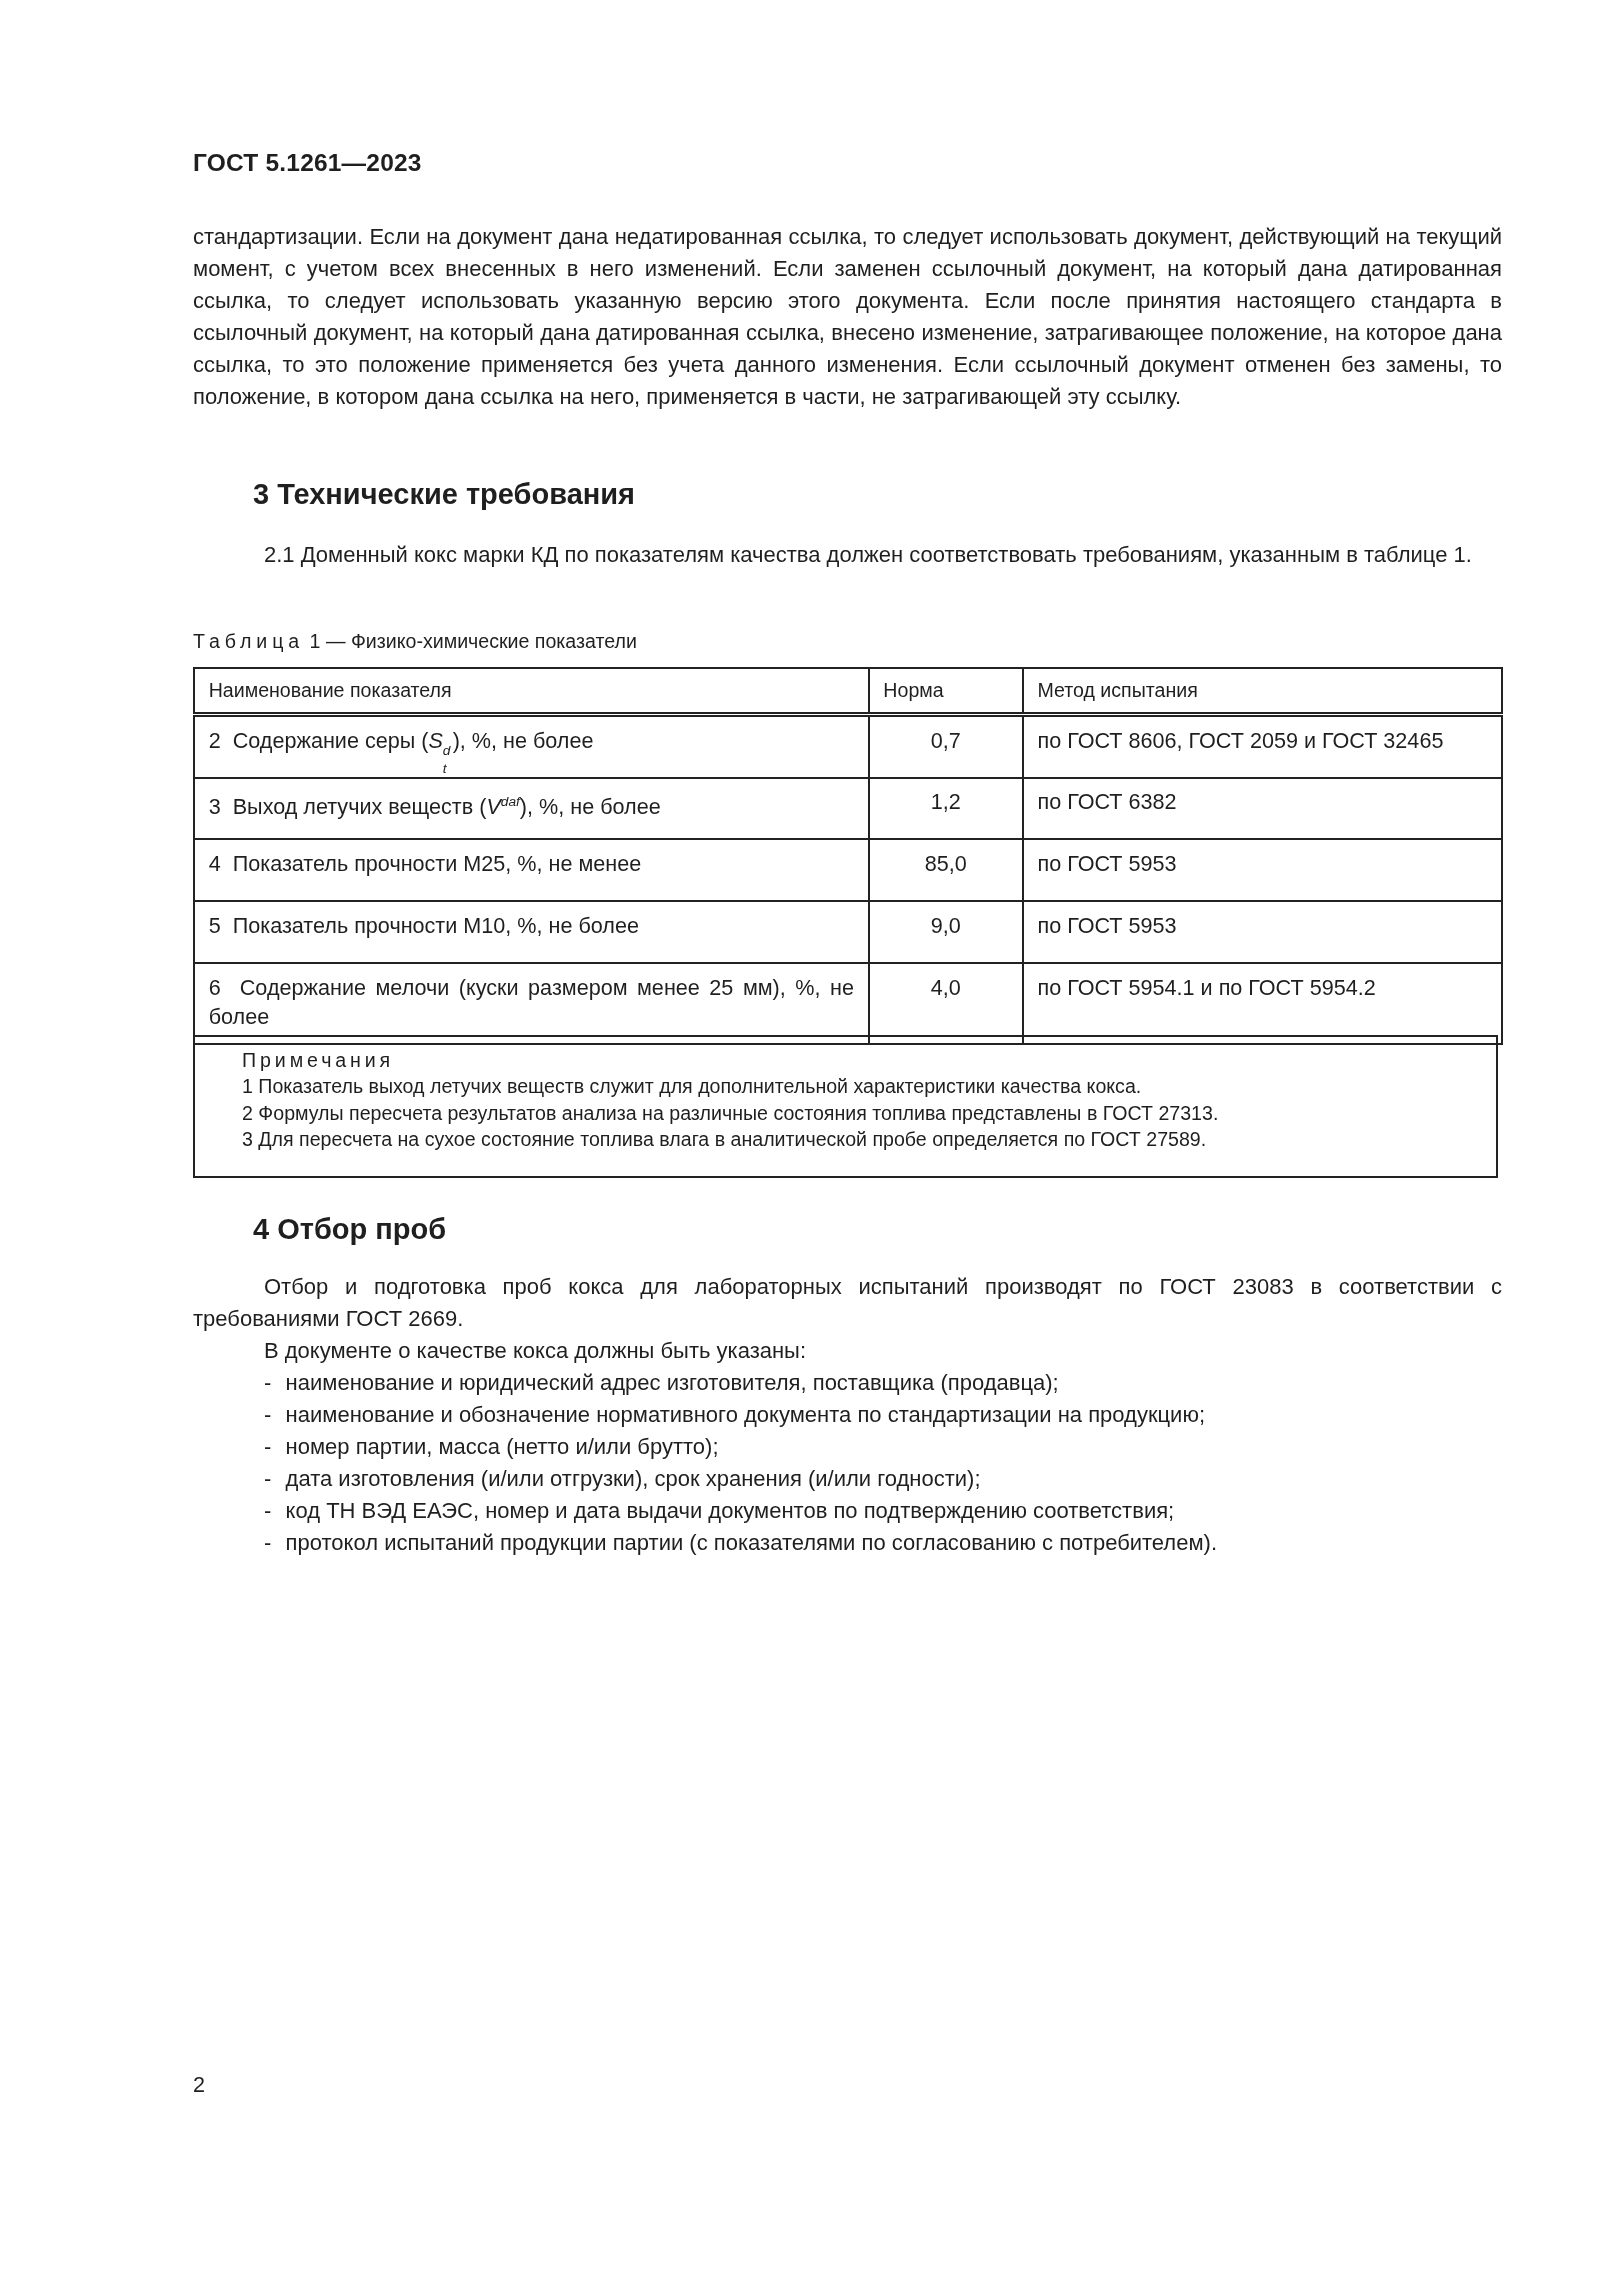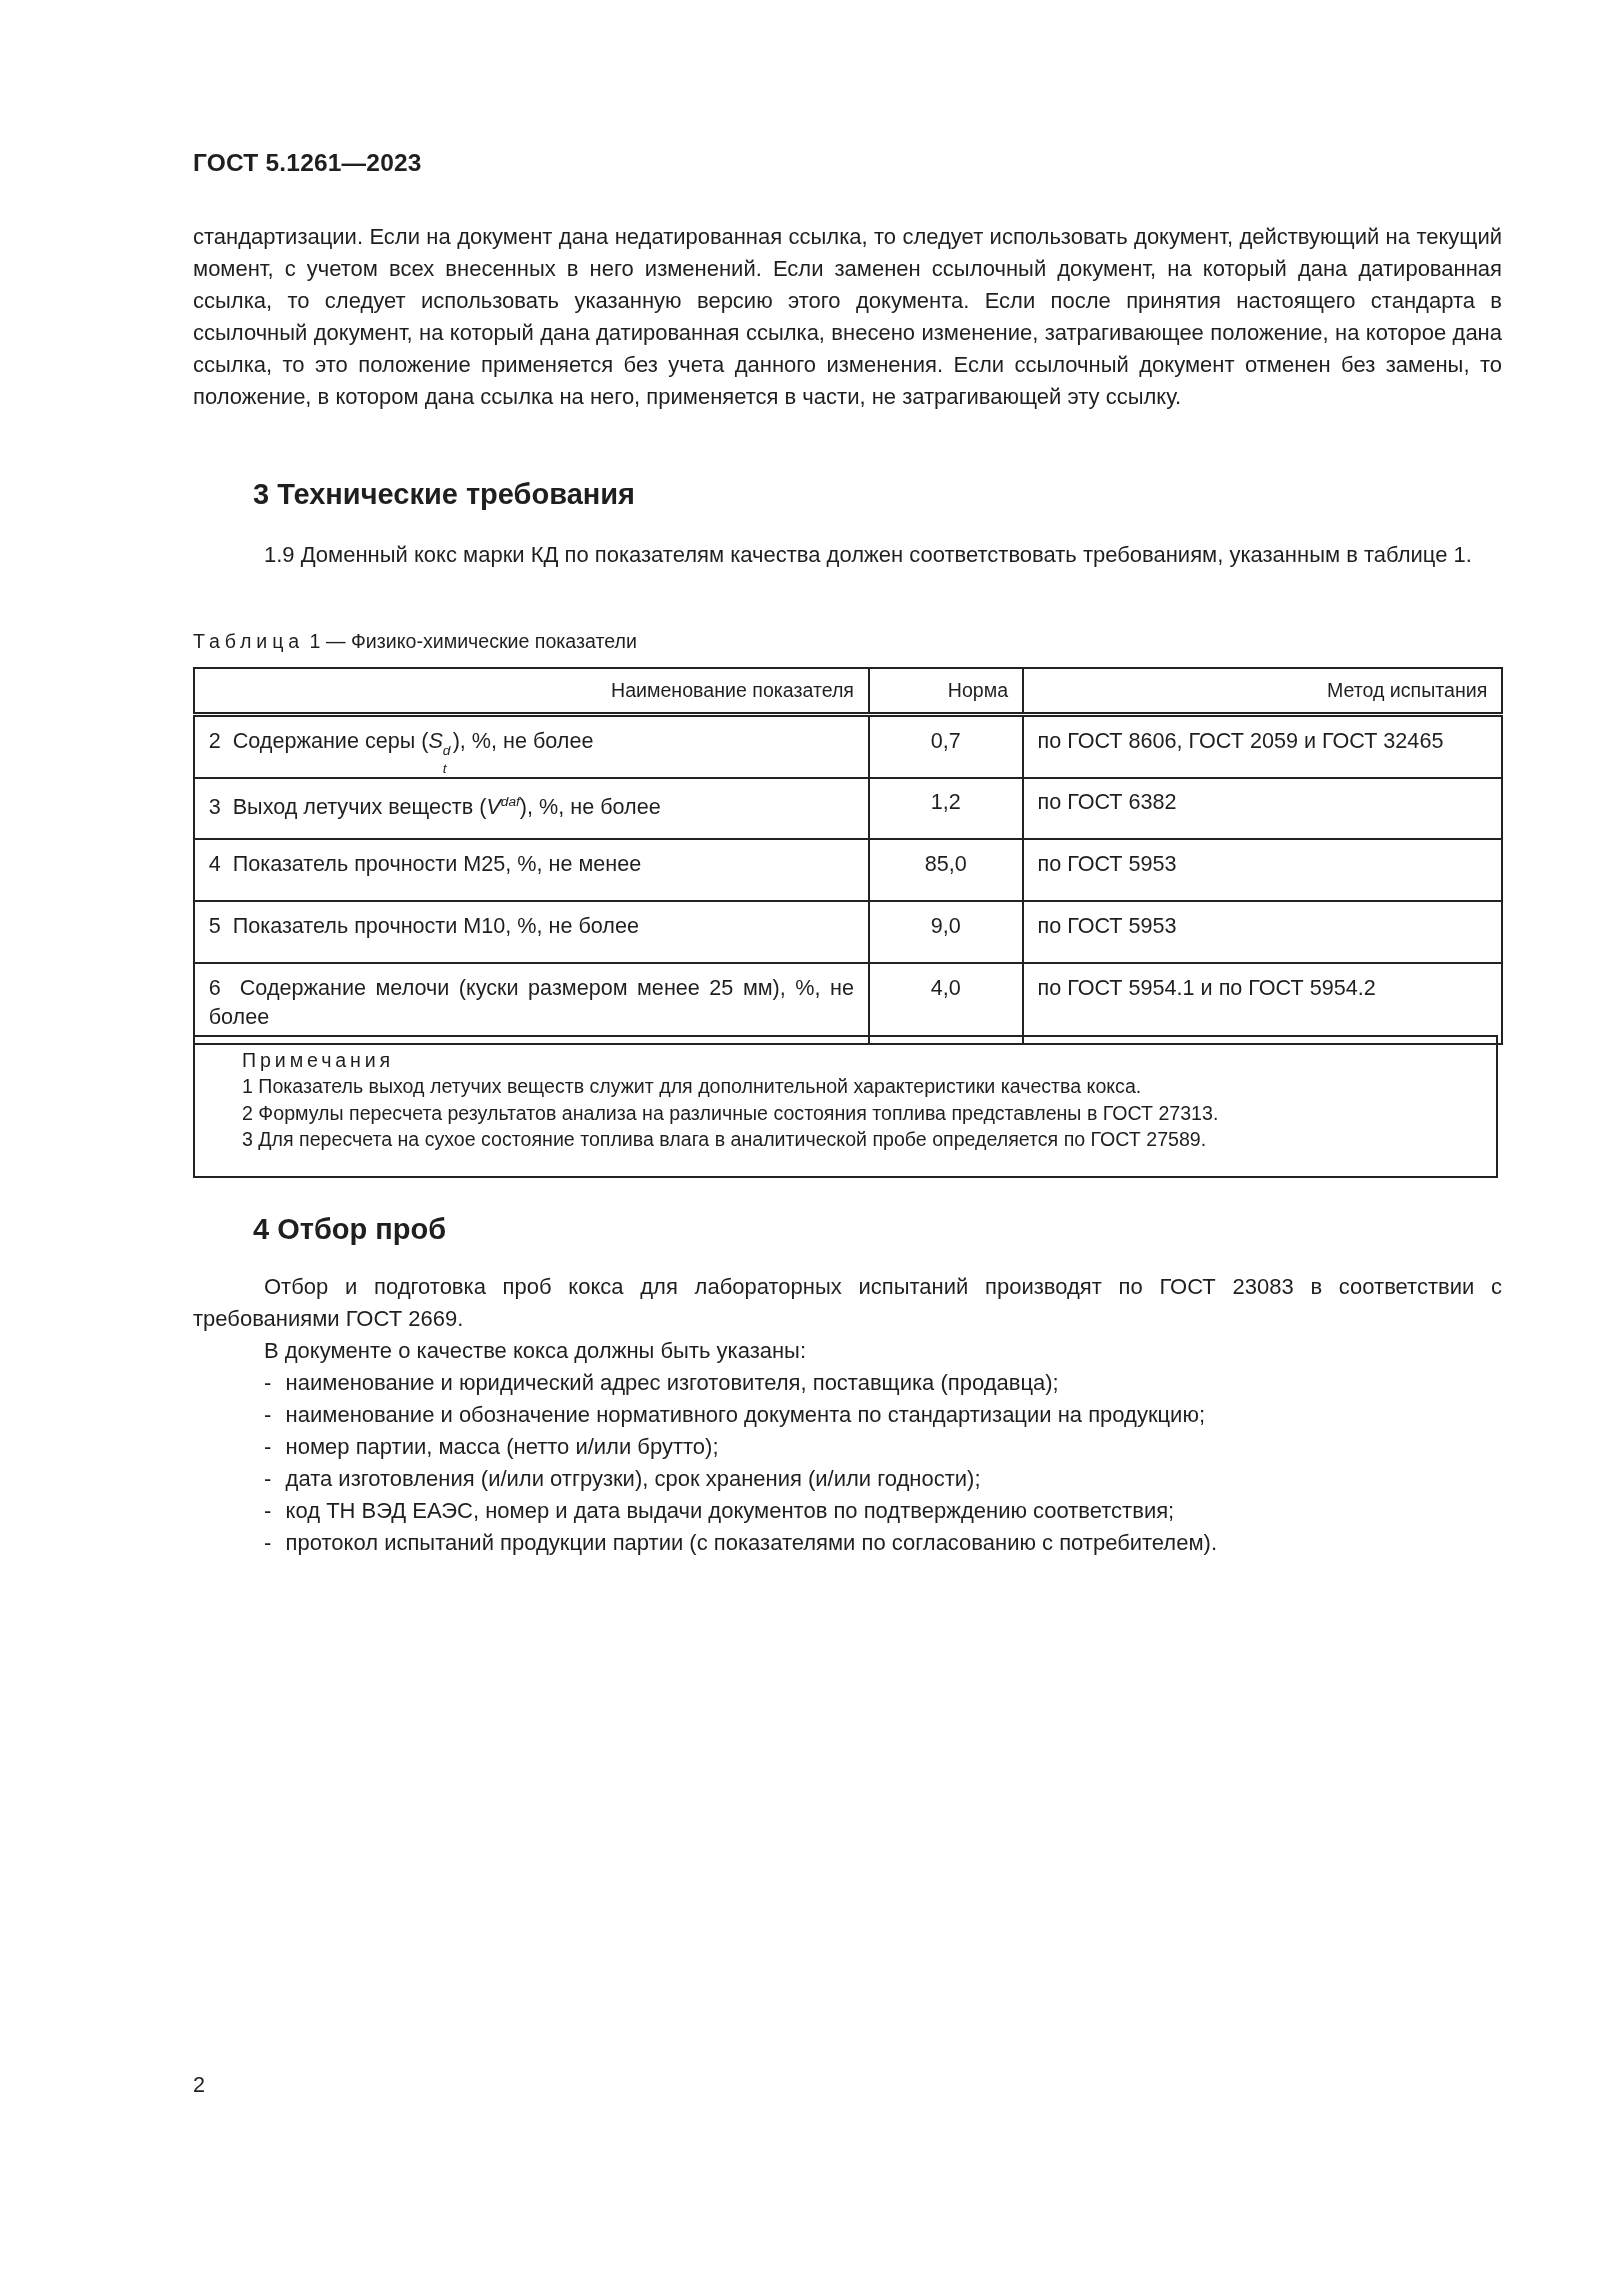--- a/index.html
+++ b/index.html
@@ -30,21 +30,21 @@
     .table-caption .spaced { letter-spacing: 4.9px; }
     table.data {
       position: absolute; left: 193px; top: 667px; width: 1310px;
       border-collapse: collapse; font-size: 21.6px;
     }
     table.data th, table.data td {
       border: 2.9px solid #222; padding: 0 13.7px; vertical-align: top;
     }
     table.data th {
       font-weight: normal; font-size: 19.6px; height: 43px; vertical-align: middle;
-      text-align: right; border-bottom: 5.9px double #222;
+      text-align: left; border-bottom: 5.9px double #222;
     }
     table.data td { height: 45px; line-height: 29px; padding-top: 8.8px; padding-bottom: 5.9px; }
     table.data td.norm { text-align: center; }
     table.data tr.tall td { height: 65px; margin-top: 15px; }
     .c1 { width: 647px; } .c2 { width: 125px; } .c3 { width: 451px; }
     .notes-box {
       position: absolute; left: 193px; top: 1035px; width: 1305px; height: 143px;
       border: 2.9px solid #222; border-top-width: 2.9px;
       font-size: 19.6px; line-height: 26.5px; padding: 9.8px 0 0 47px; box-sizing: border-box;
     }
@@ -65,21 +65,21 @@
 
 <div class="page-header">ГОСТ 5.1261—2023</div>
 
 <div class="body-text" style="top:221px;">
   <p>стандартизации. Если на документ дана недатированная ссылка, то следует использовать документ, действующий на текущий момент, с учетом всех внесенных в него изменений. Если заменен ссылочный документ, на который дана датированная ссылка, то следует использовать указанную версию этого документа. Если после принятия настоящего стандарта в ссылочный документ, на который дана датированная ссылка, внесено изменение, затрагивающее положение, на которое дана ссылка, то это положение применяется без учета данного изменения. Если ссылочный документ отменен без замены, то положение, в котором дана ссылка на него, применяется в части, не затрагивающей эту ссылку.</p>
 </div>
 
 <div class="section-title" style="top:478px;">3  Технические требования</div>
 
 <div class="body-text" style="top:539px;">
-  <p class="indent">1.9  Доменный кокс марки КД по показателям качества должен соответствовать требованиям, указанным в таблице 1.</p>
+  <p class="indent">2.1  Доменный кокс марки КД по показателям качества должен соответствовать требованиям, указанным в таблице 1.</p>
 </div>
 
 <div class="table-caption">
   <span class="spaced">Таблица</span>
   <span>1 — Физико-химические показатели</span>
 </div>
 
 <table class="data">
   <thead>
     <tr>

